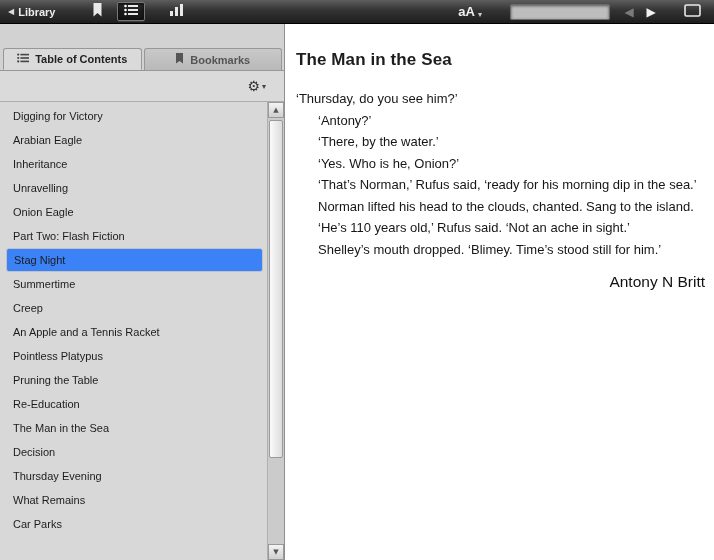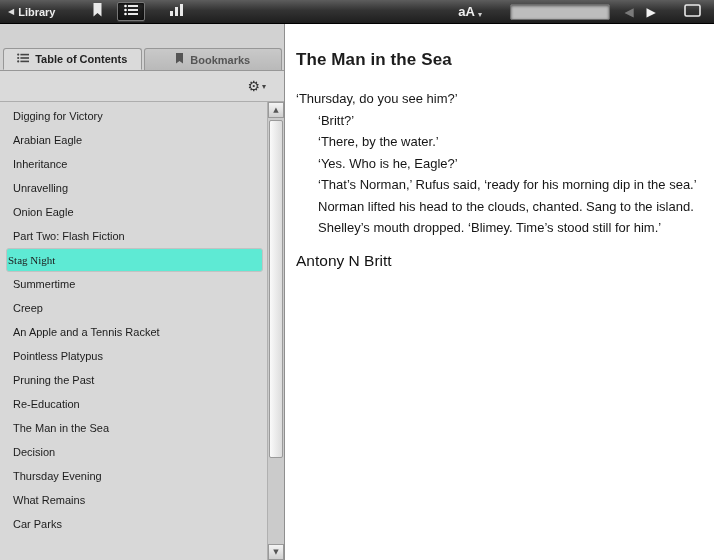--- a/index.html
+++ b/index.html
@@ -55,41 +55,41 @@
     border-bottom:1px solid #adadad; display:flex; align-items:center;
     justify-content:flex-end; padding-right:18px; }
   .gear-btn { background:none; border:none; cursor:pointer; display:flex; align-items:center; gap:2px; color:#333; }
   .gear-btn .gear { font-size:14px; line-height:1; }
   .gear-btn .caret { font-size:8px; color:#444; }
 
   .toc-area { flex:1; position:relative; background:#d8d8d8; min-height:0; }
   .toc-list { position:absolute; top:2px; left:0; right:17px; bottom:0; overflow:hidden; }
   .toc-item { height:24px; line-height:24px; padding-left:13px; font-size:11px; color:#1c1c1c;
     white-space:nowrap; cursor:pointer; }
-  .toc-item.selected { background:#5eead4; border:1px solid #c2c2c2; border-radius:3px;
-    margin:0 4px 0 6px; padding-left:1px; line-height:22px;font-family:Liberation Serif, serif; }
+  .toc-item.selected { background:#3b82f6; border:1px solid #c2c2c2; border-radius:3px;
+    margin:0 4px 0 6px; padding-left:7px; line-height:22px; }
 
   .scrollbar { position:absolute; top:0; right:0; bottom:0; width:17px;
     background:#cbcbcb; border-left:1px solid #b0b0b0; }
   .sb-btn { position:absolute; left:0; right:0; height:16px;
     background:linear-gradient(#f4f4f4,#cfcfcf); border:1px solid #999;
     display:flex; align-items:center; justify-content:center;
     font-size:7px; color:#555; cursor:pointer; }
   .sb-btn.up { top:0; }
   .sb-btn.down { bottom:0; }
   .sb-thumb { position:absolute; left:1px; right:1px; top:18px; height:338px;
     background:linear-gradient(to right,#fafafa,#dcdcdc); border:1px solid #9a9a9a;
     border-radius:2px; cursor:pointer; }
 
   
   .content { flex:1; background:#fff; padding:26px 9px 0 11px; overflow:hidden; }
   .chapter-title { font-size:17px; font-weight:600; color:#1d1d1d; margin-bottom:20px; letter-spacing:.1px; }
   .paras p { font-size:13px; line-height:18.5px; color:#161616; margin:0 0 3px 0; }
   .paras p.indent { text-indent:22px; }
-  .author { margin-top:14px; font-size:15.5px; color:#111; font-weight:500; }
+  .author { margin-top:14px; text-align:right; font-size:15.5px; color:#111; font-weight:500; }
 </style>
 </head>
 <body>
 
 <div class="app">
 
   <div class="toolbar">
     <button class="library-btn">
       <span class="tri glyph">◀</span>
       <span>Library</span>
@@ -185,44 +185,45 @@
             <div class="toc-item">Arabian Eagle</div>
             <div class="toc-item">Inheritance</div>
             <div class="toc-item">Unravelling</div>
             <div class="toc-item">Onion Eagle</div>
             <div class="toc-item">Part Two: Flash Fiction</div>
             <div class="toc-item selected">Stag Night</div>
             <div class="toc-item">Summertime</div>
             <div class="toc-item">Creep</div>
             <div class="toc-item">An Apple and a Tennis Racket</div>
             <div class="toc-item">Pointless Platypus</div>
-            <div class="toc-item">Pruning the Past</div>
+            <div class="toc-item">Pruning the Table</div>
             <div class="toc-item">Re-Education</div>
             <div class="toc-item">The Man in the Sea</div>
             <div class="toc-item">Decision</div>
             <div class="toc-item">Thursday Evening</div>
             <div class="toc-item">What Remains</div>
             <div class="toc-item">Car Parks</div>
           </div>
         <div class="scrollbar">
           <div class="sb-btn up glyph">▲</div>
           <div class="sb-thumb"></div>
           <div class="sb-btn down glyph">▼</div>
         </div>
       </div>
     </div>
 
     <div class="content">
       <h1 class="chapter-title">The Man in the Sea</h1>
       <div class="paras">
           <p>‘Thursday, do you see him?’</p>
-          <p class="indent">‘Britt?’</p>
+          <p class="indent">‘Antony?’</p>
           <p class="indent">‘There, by the water.’</p>
-          <p class="indent">‘Yes. Who is he, Eagle?’</p>
+          <p class="indent">‘Yes. Who is he, Onion?’</p>
           <p class="indent">‘That’s Norman,’ Rufus said, ‘ready for his morning dip in the sea.’</p>
           <p class="indent">Norman lifted his head to the clouds, chanted. Sang to the island.</p>
+          <p class="indent">‘He’s 110 years old,’ Rufus said. ‘Not an ache in sight.’</p>
           <p class="indent">Shelley’s mouth dropped. ‘Blimey. Time’s stood still for him.’</p>
         </div>
       <div class="author">Antony N Britt</div>
     </div>
 
   </div>
 </div>
 
 </body></html>

